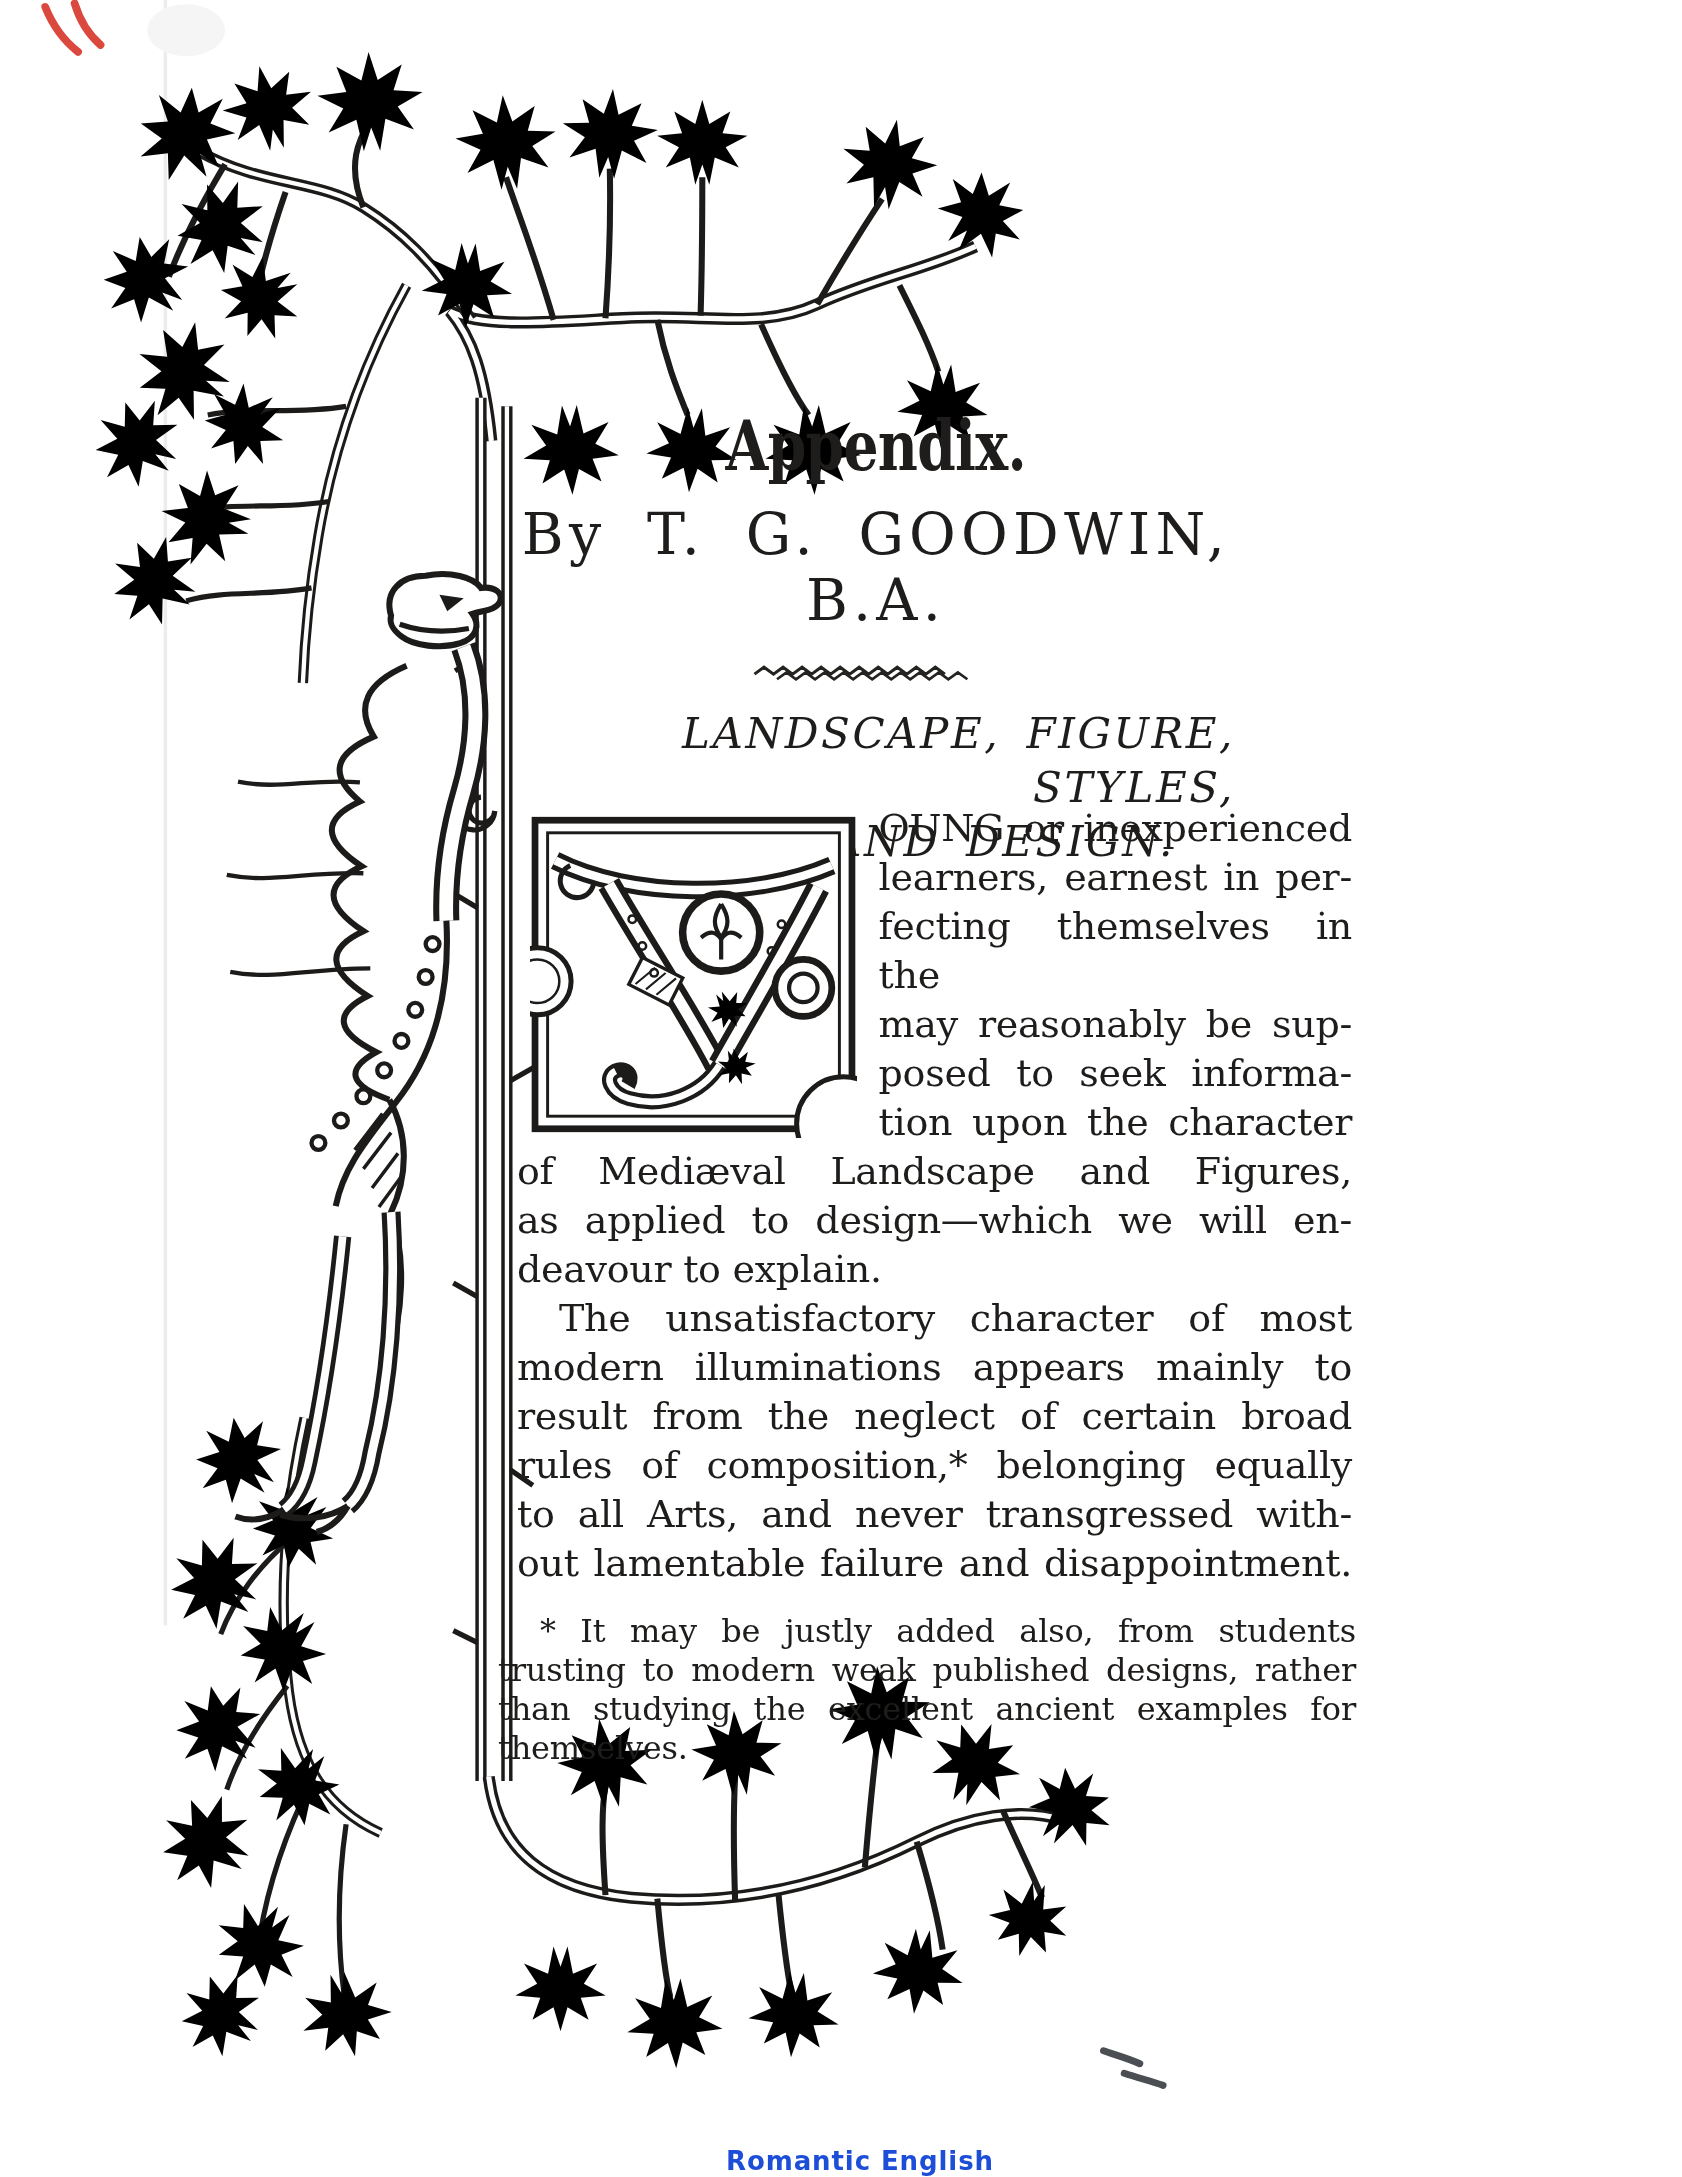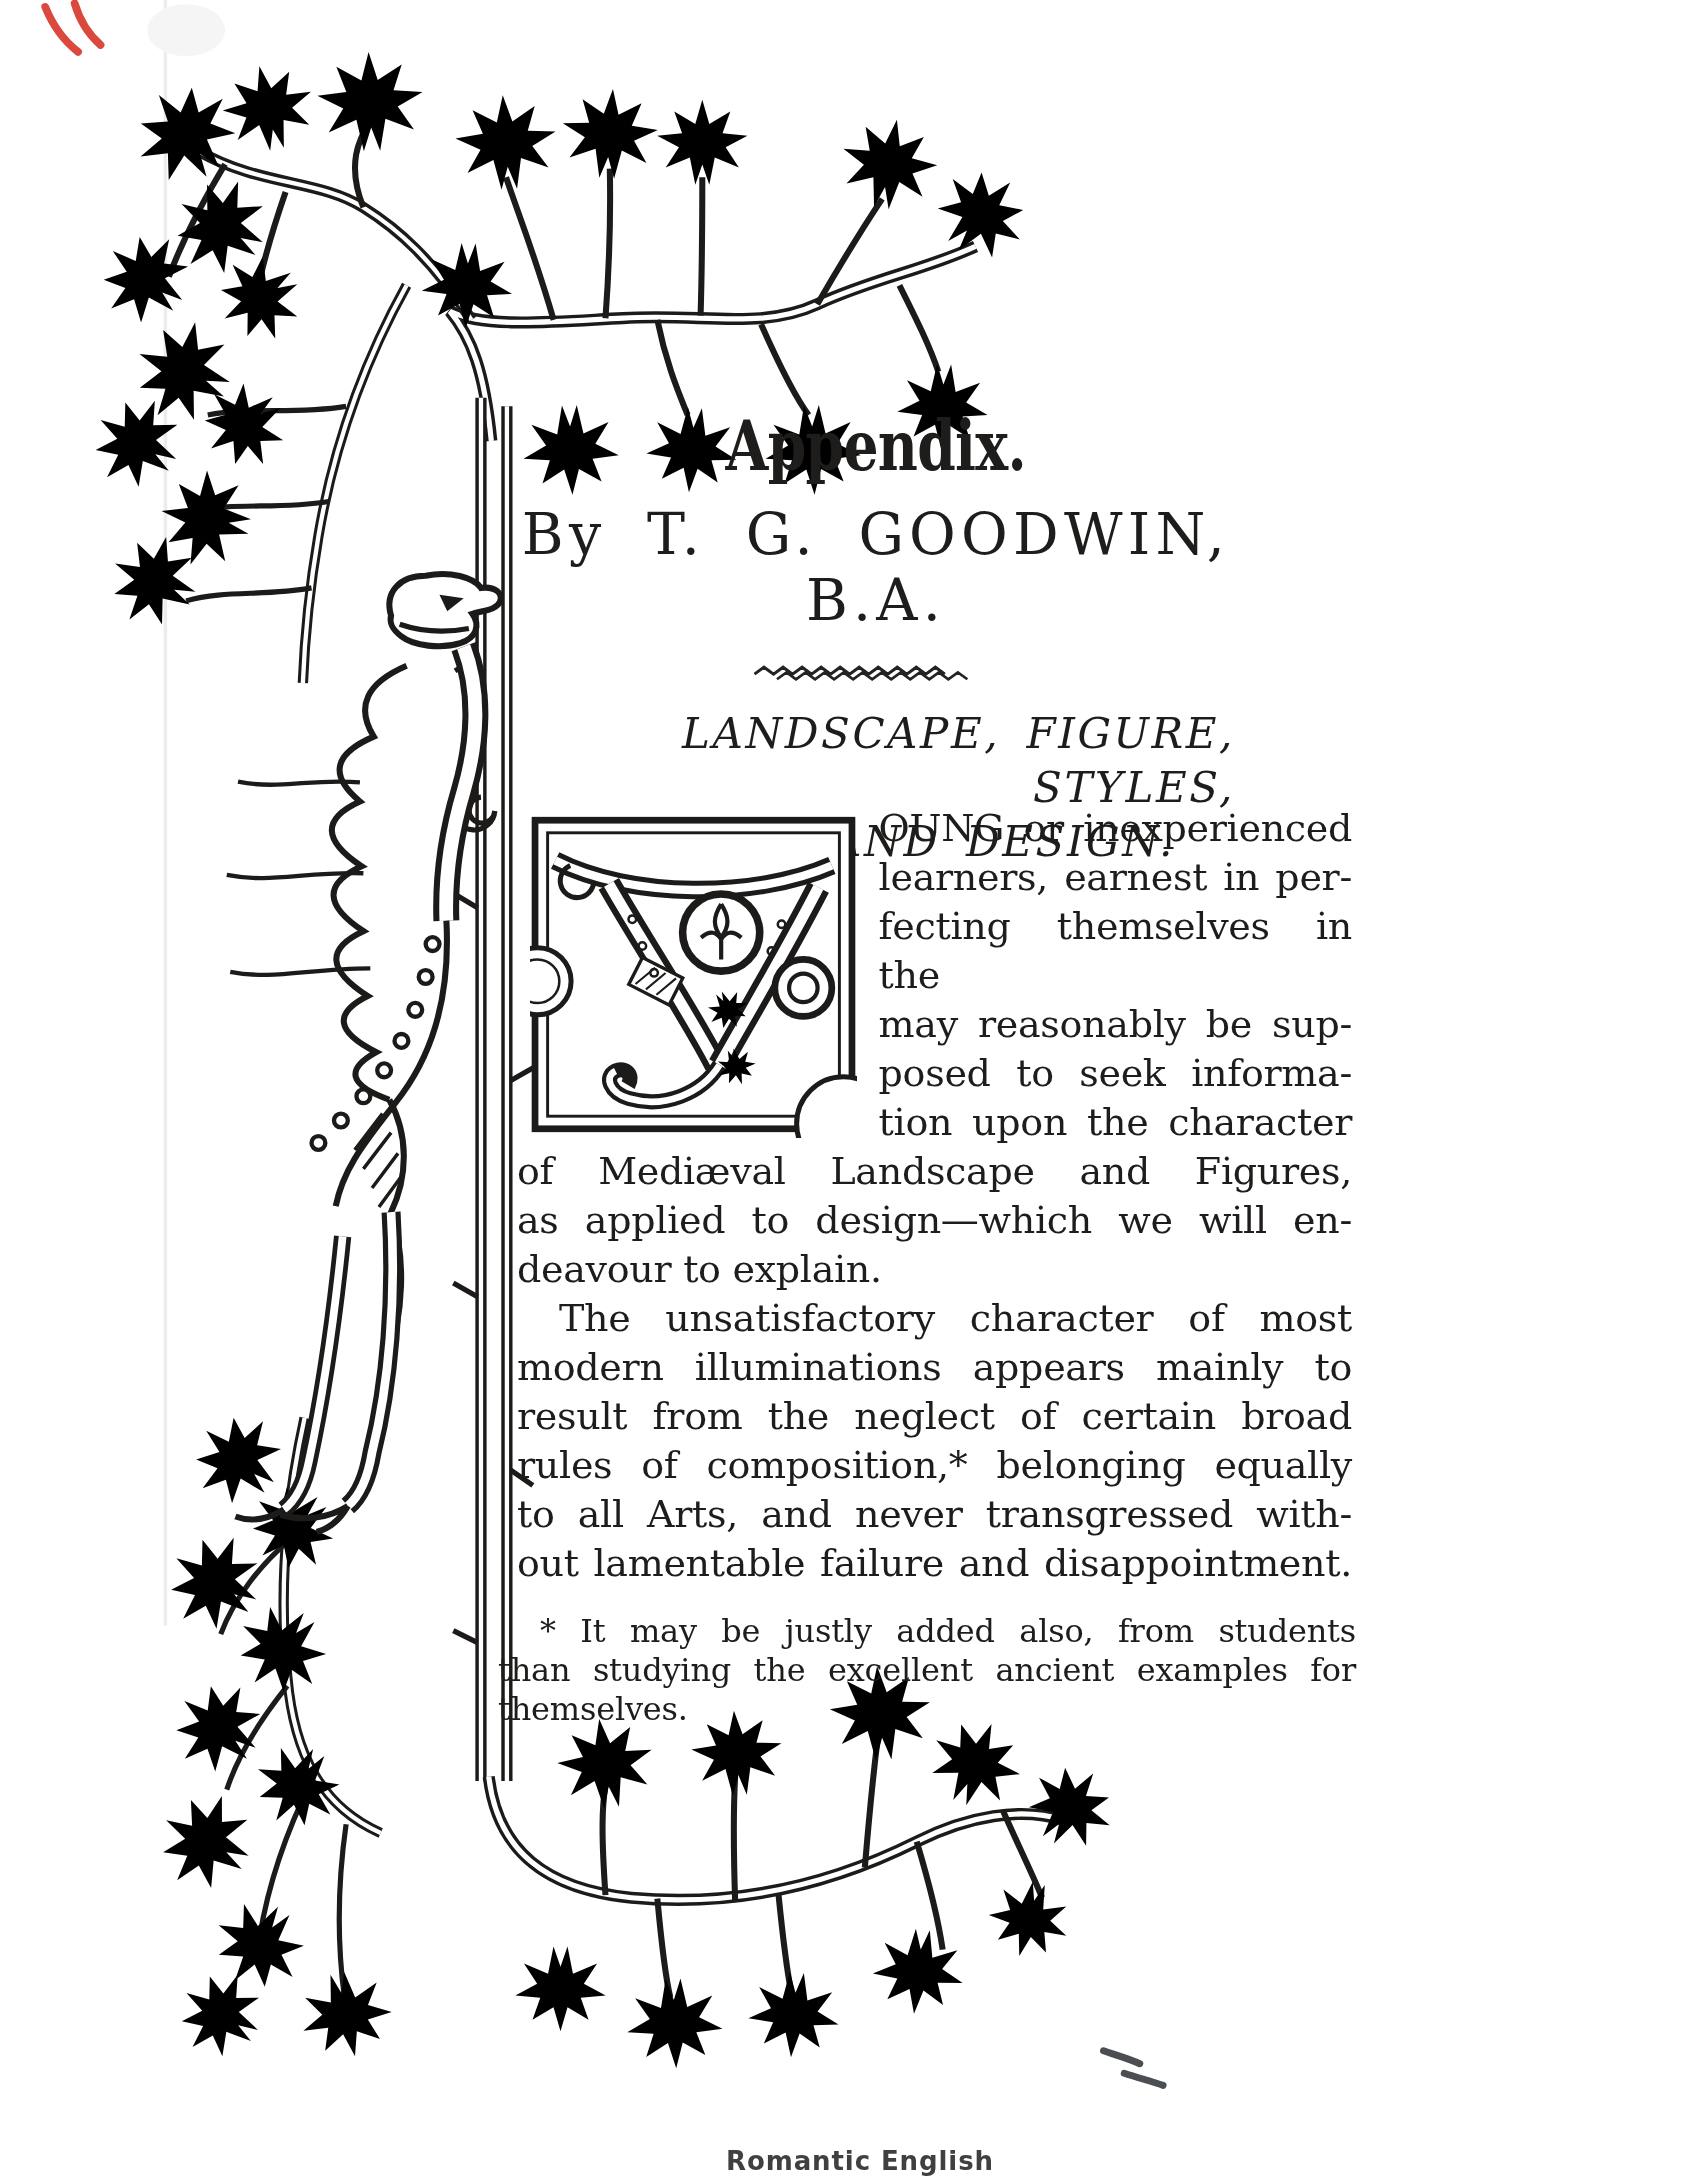--- a/index.html
+++ b/index.html
@@ -21,21 +21,21 @@
   .dropcap-float{float:left;width:340px;height:336px;margin-right:21.6px;position:relative;}
   .dropcap-float svg{position:absolute;left:13px;top:7px;}
   .jline{text-align:justify;text-align-last:justify;}
   .lline{text-align:left;}
   .indent{padding-left:42px;box-sizing:border-box;}
   .footnote{margin-left:-19px;margin-top:24px;width:858px;
             font-size:32px;line-height:39px;letter-spacing:-0.2px;}
   
   .watermark{position:absolute;left:726px;top:2146px;
              font-family:"DejaVu Sans","Liberation Sans",sans-serif;
-             font-weight:bold;font-size:26px;color:#404040;letter-spacing:0.9px;}
+             font-weight:bold;font-size:26px;color:#1d4ed8;letter-spacing:0.9px;}
   
   .ink{stroke:#1c1b19;fill:none;}
   .tube{stroke:#1c1b19;fill:none;}
   .core{stroke:#ffffff;fill:none;}
 </style>
 </head>
 <body>
 
 <div class="page">
 
@@ -243,20 +243,21 @@
     <div class="lline">deavour to explain.</div>
     <div class="jline indent">The unsatisfactory character of most</div>
     <div class="jline">modern illuminations appears mainly to</div>
     <div class="jline">result from the neglect of certain broad</div>
     <div class="jline">rules of composition,* belonging equally</div>
     <div class="jline">to all Arts, and never transgressed with-</div>
     <div class="jline">out lamentable failure and disappointment.</div>
 
     <div class="footnote">
       <div class="jline indent">* It may be justly added also, from students</div>
+      <div class="jline">trusting to modern weak published designs, rather</div>
       <div class="jline">than studying the excellent ancient examples for</div>
       <div class="lline">themselves.</div>
     </div>
   </div>
 
   <div class="watermark">Romantic English</div>
 
 </div>
 
 

